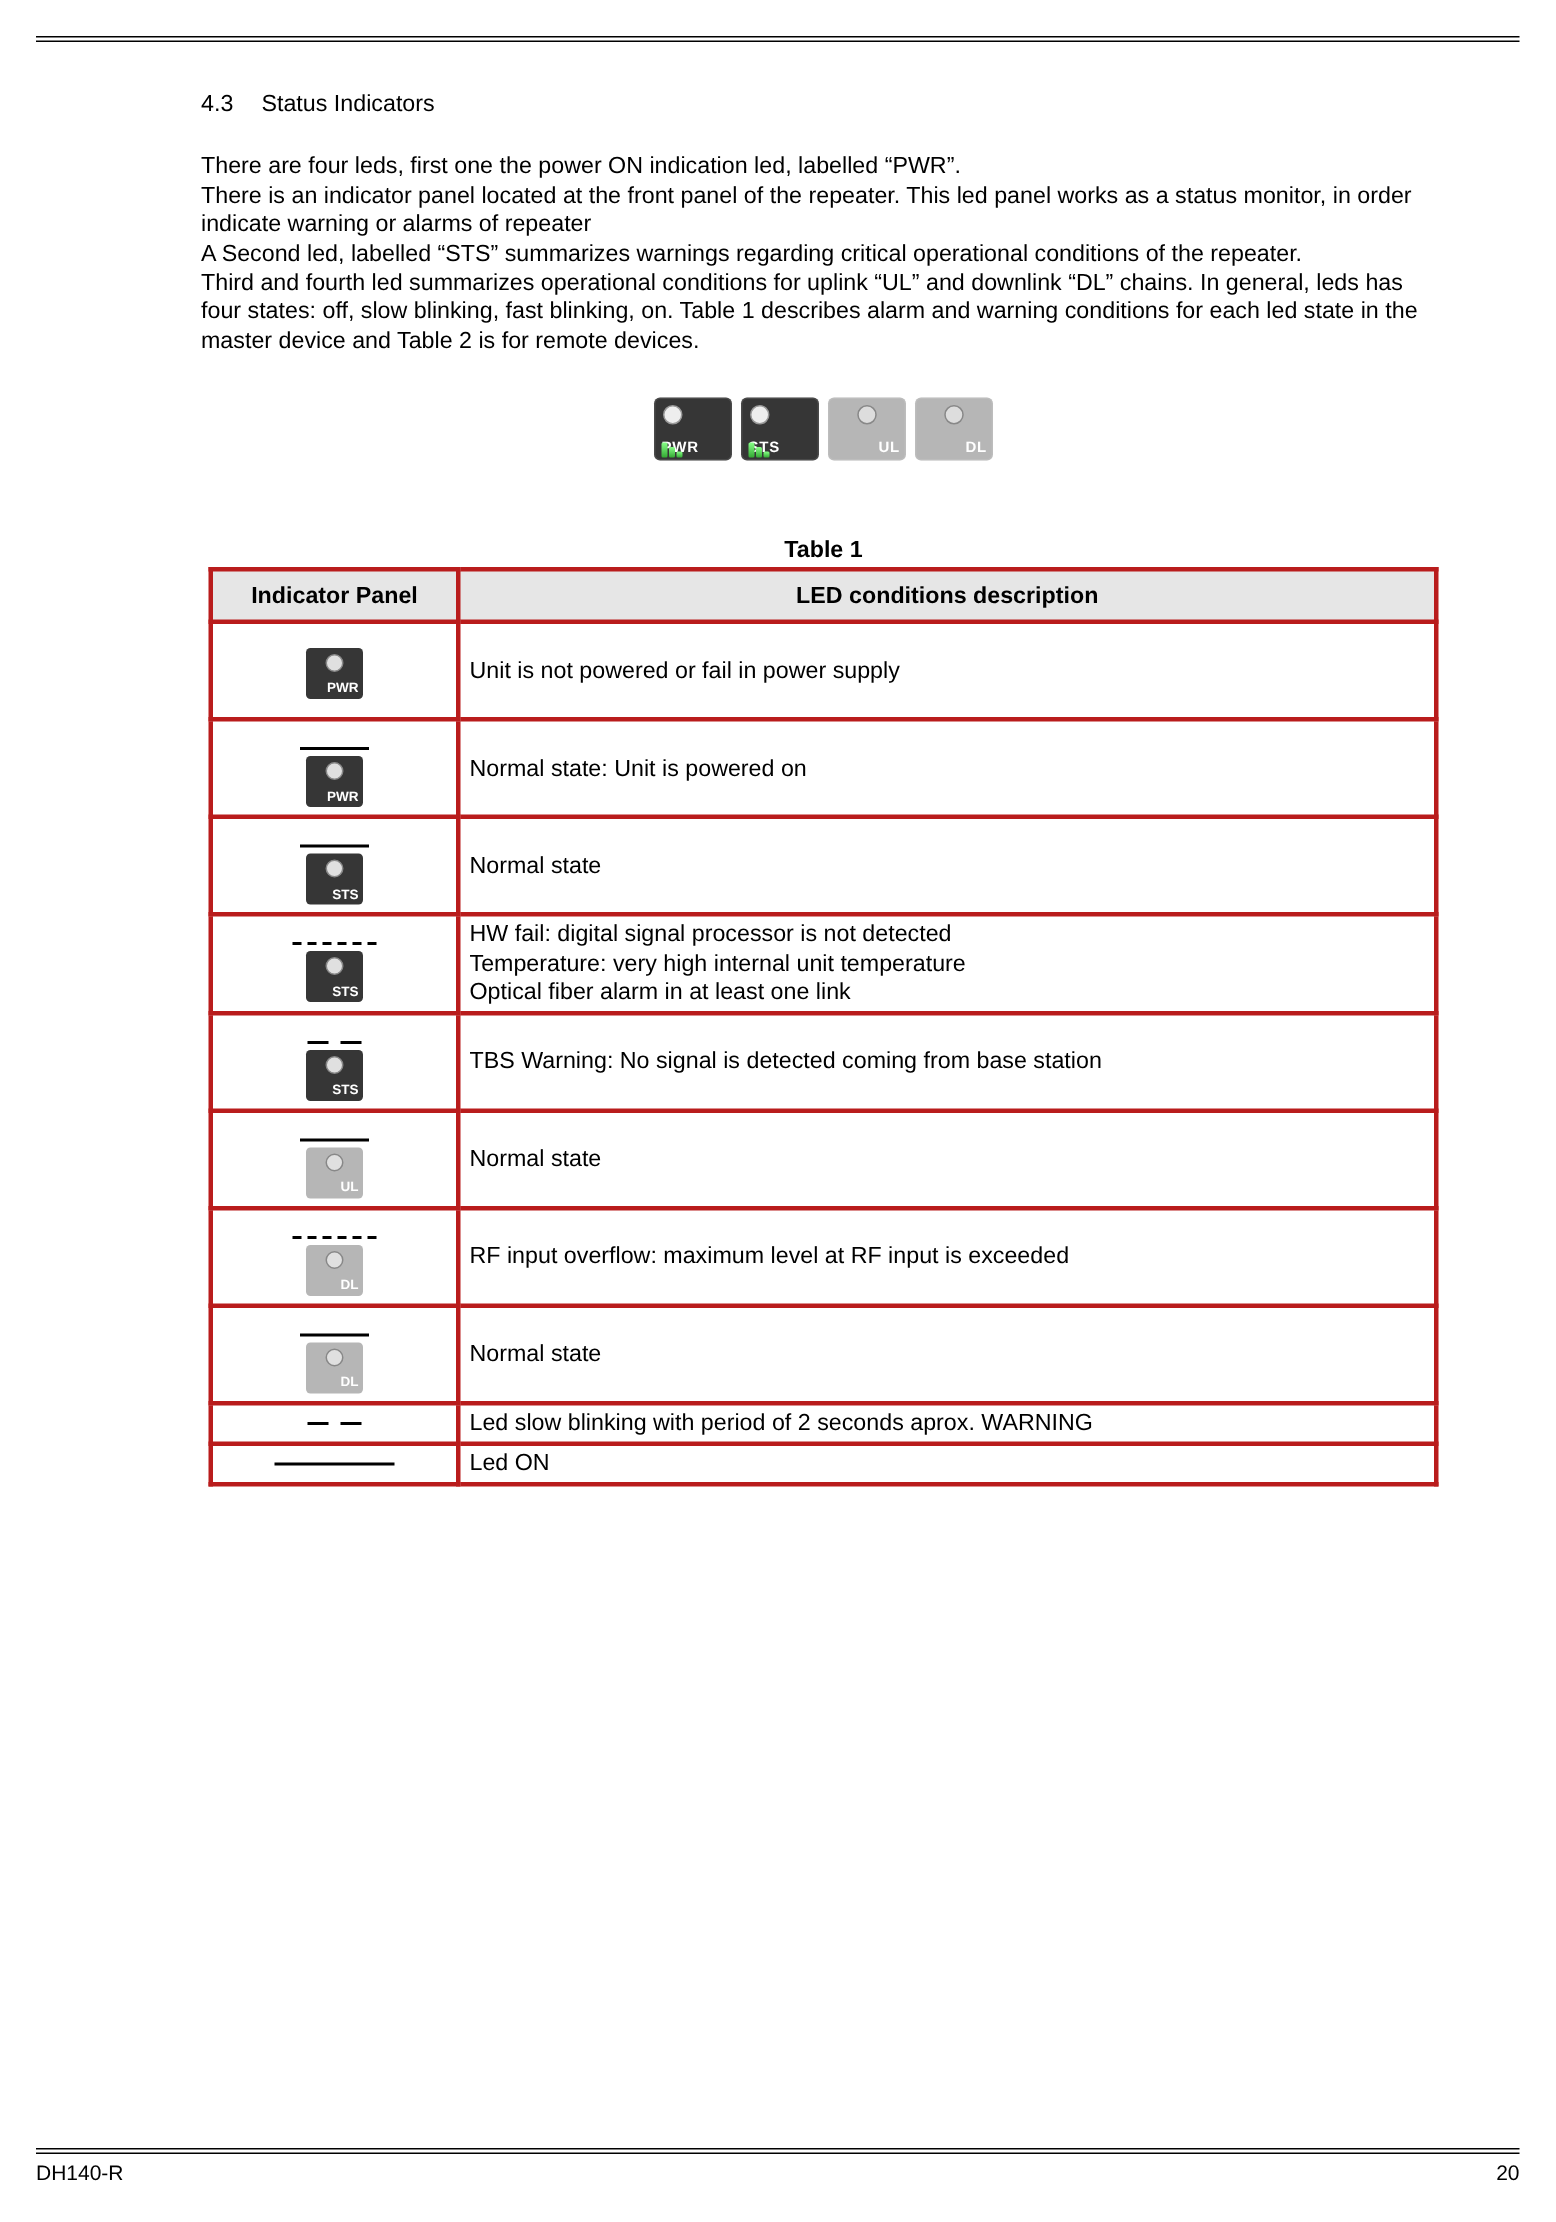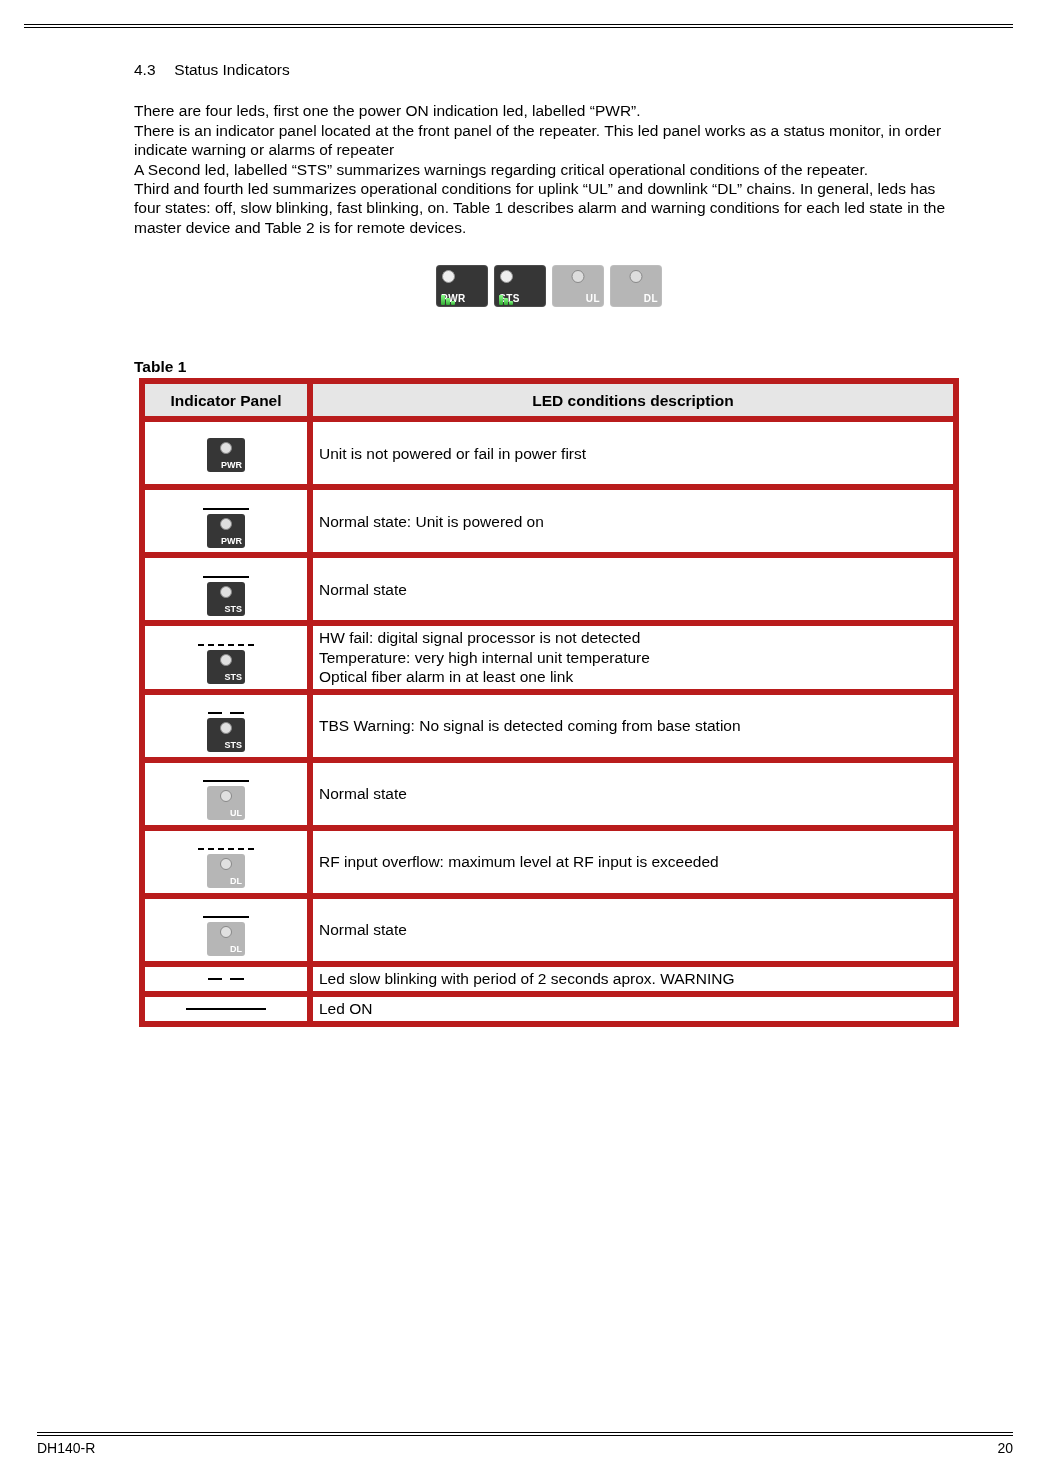--- a/index.html
+++ b/index.html
@@ -69,31 +69,31 @@
   .block.dark .lbl { left: 5px; }
   .block.light .lbl { right: 4px; color: #fff; }
   .tbar {
     position:absolute; bottom:2px; left:5px; height:10px; width:4px;
     background: linear-gradient(#8f8,#3a3); border-radius:1px;
   }
   .tbar.l2{left:10px;height:7px;bottom:2px;}
   .tbar.l3{left:15px;height:4px;bottom:2px;}
 
   .tablecaption {
-    text-align: left;
+    text-align: center;
     font-weight: bold;
     margin-bottom: 2px;
   }
   table.t1 {
     border-collapse: collapse;
     width: 820px;
     margin: 0 auto;
   }
   table.t1 th, table.t1 td {
-    border: 6px solid #b91c1c;
+    border: 3px solid #b91c1c;
     padding: 2px 6px;
     vertical-align: middle;
   }
   table.t1 th {
     background: #e6e6e6;
     font-weight: bold;
     text-align: center;
     height: 28px;
   }
   td.iconcell {
@@ -119,21 +119,21 @@
   .dash{display:inline-block;width:6px;height:2px;background:#000;margin:0 2px;}
   .solid{display:inline-block;width:46px;height:2px;background:#000;}
   .longdash{display:inline-block;width:14px;height:2px;background:#000;margin:0 4px;}
   .legendbar{height:16px;display:flex;justify-content:center;align-items:center;}
   .wherecell{padding:0 6px !important;height:20px;}
   .footer {
     display:flex; justify-content:space-between;
     font-size:14px; margin-top:4px;
   }
   .footerwrap{
-    position:absolute; bottom:24px; left:37px; right:24px;margin-top:36px;
+    position:absolute; bottom:24px; left:24px; right:24px;margin-top:36px;
   }
   html,body{height:1481px;box-sizing:border-box;position:relative;}
 </style>
 </head>
 <body>
 
 <div class="top-rule"></div>
 <div class="double-rule"></div>
 
 <div class="content">
@@ -181,21 +181,21 @@
         <th>Indicator Panel</th>
         <th>LED conditions description</th>
       </tr>
     </thead>
     <tbody id="rowsbody">
         <tr>
           <td class="iconcell"><div class="iconwrap"><div class="statebar"></div><div class="iblock dark">
                 <div class="iled"></div>
                 <span class="ilbl">PWR</span>
               </div></div></td>
-          <td class="desc">Unit is not powered or fail in power first</td>
+          <td class="desc">Unit is not powered or fail in power supply</td>
         </tr>
         <tr>
           <td class="iconcell"><div class="iconwrap"><div class="statebar">
                 <span class="solid"></span>
               </div><div class="iblock dark">
                 <div class="iled"></div>
                 <span class="ilbl">PWR</span>
               </div></div></td>
           <td class="desc">Normal state: Unit is powered on</td>
         </tr>

